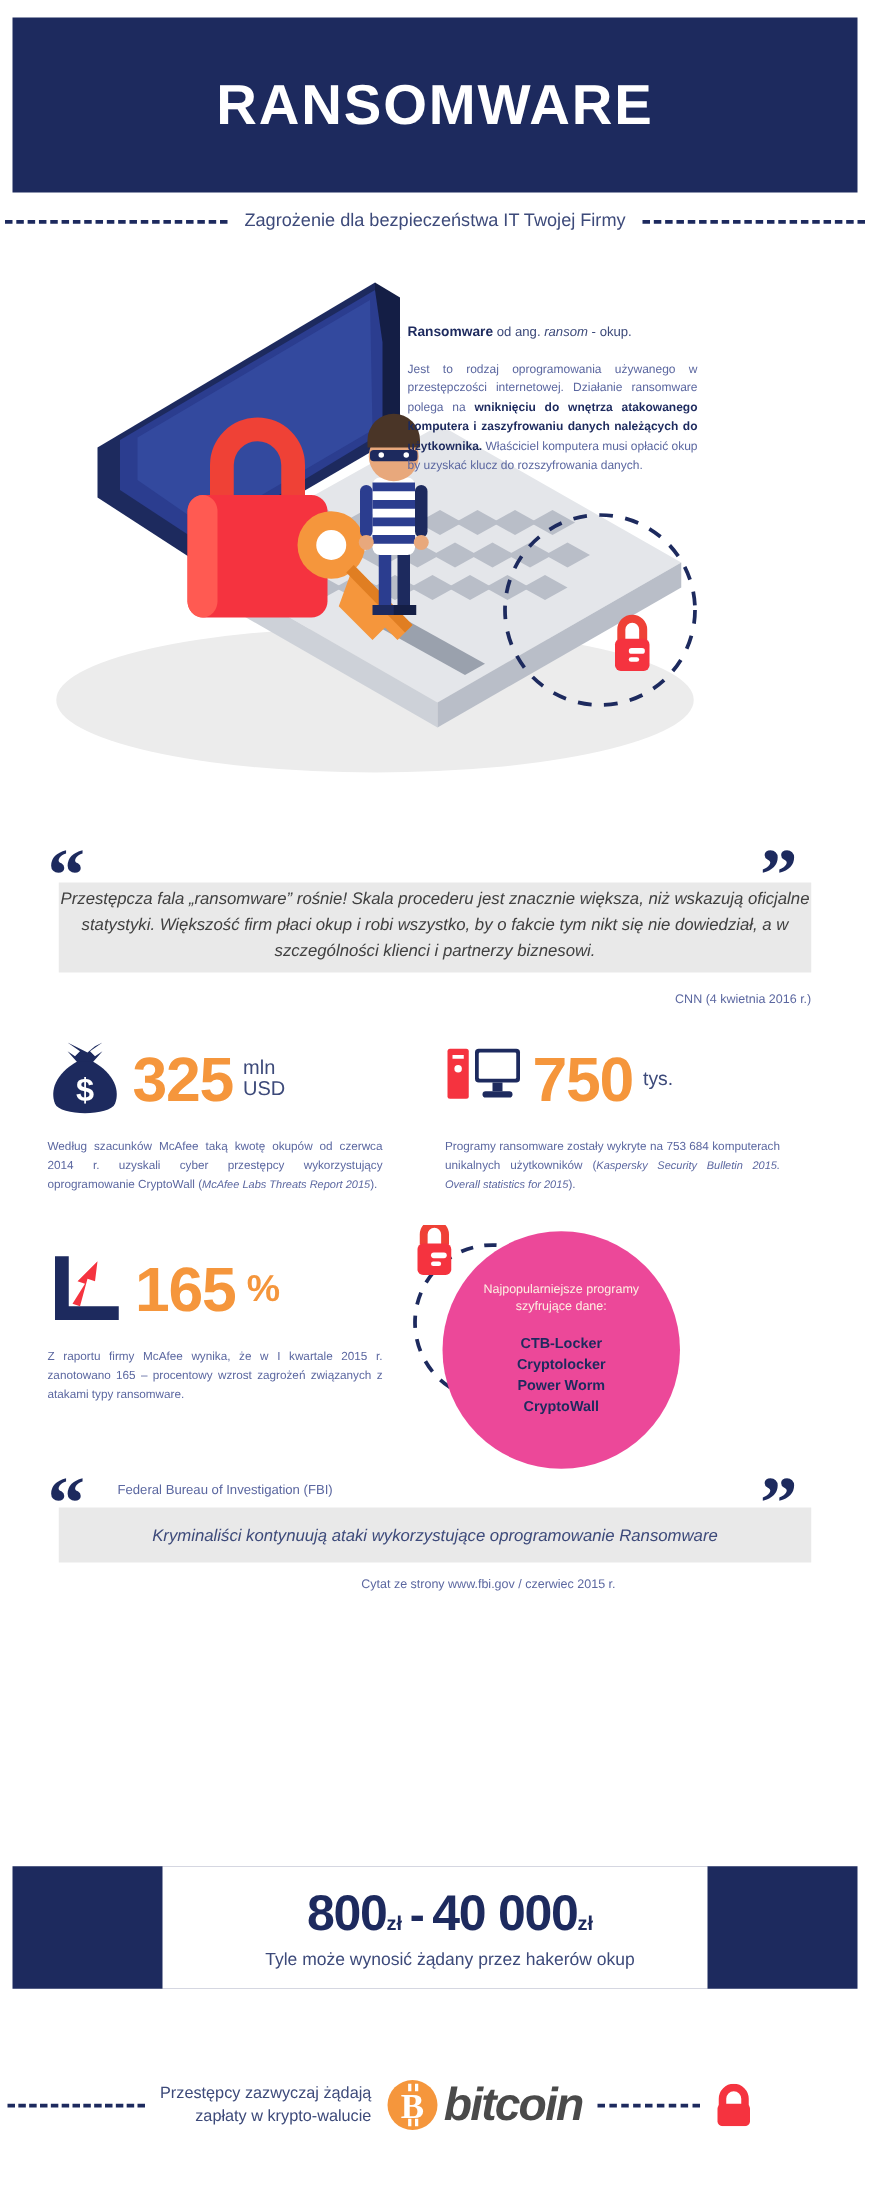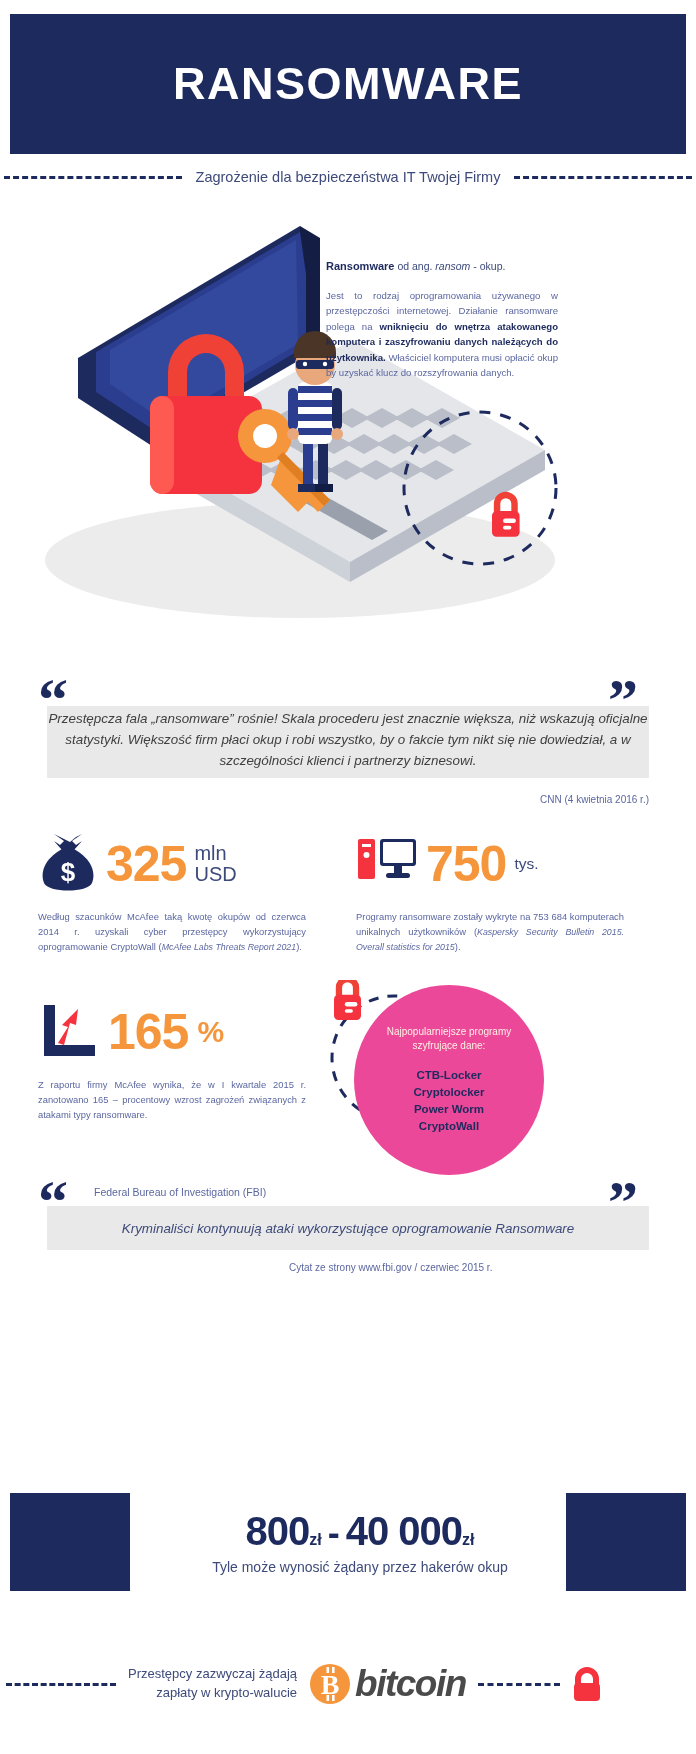--- a/index.html
+++ b/index.html
@@ -73,21 +73,21 @@
   #stat-money{ left:38px; top:0; }
   #stat-pc   { left:356px; top:0; }
   #stat-pct  { left:38px; top:168px; }
 
   .stat-head{ display:flex; align-items:center; height:64px; gap:8px; }
   .stat-num{
     font-size:50px; font-weight:bold; color:#f5963c;
     font-family:"Liberation Sans", sans-serif; letter-spacing:-1px; line-height:1;
   }
   .stat-unit{
-    font-size:20px; color:#3d4a7a; line-height:1.05; font-weight:normal;
+    font-size:16px; color:#3d4a7a; line-height:1.05; font-weight:normal;
   }
   .stat-unit.two{ font-size:15.5px; }
   .stat-desc{
     margin-top:14px; font-size:9.4px; line-height:1.58;
     text-align:justify; color:#5b67a0; width:268px;
   }
   .stat-desc i{ font-style:italic; font-size:8.8px; }
   .stat-pct-sym{ font-size:30px; font-weight:bold; color:#f5963c; margin-left:1px; }
 
   
@@ -291,21 +291,21 @@
         <path d="M24 16 C6 26 2 40 6 50 C10 60 50 60 54 50 C58 40 54 26 36 16 Z" fill="#1d2a5e"></path>
         <text x="30" y="48" font-family="Liberation Sans, sans-serif" font-size="26" font-weight="bold" fill="#ffffff" text-anchor="middle">$</text>
       </svg>
       <span class="stat-num">325</span>
       <span class="stat-unit">
         <div>mln</div>
         <div>USD</div>
       </span>
     </div>
     <div class="stat-desc">
-      <span>Według szacunków McAfee taką kwotę okupów od czerwca 2014 r. uzyskali cyber przestępcy wykorzystujący oprogramowanie CryptoWall (</span><i>McAfee Labs Threats Report 2021</i><span>).</span>
+      <span>Według szacunków McAfee taką kwotę okupów od czerwca 2014 r. uzyskali cyber przestępcy wykorzystujący oprogramowanie CryptoWall (</span><i>McAfee Labs Threats Report 2015</i><span>).</span>
     </div>
   </div>
 
   <div class="stat" id="stat-pc">
     <div class="stat-head">
       <svg width="62" height="58" viewBox="0 0 62 58">
         <rect x="2" y="4" width="17" height="40" rx="2" fill="#f5333f"></rect>
         <rect x="6" y="9" width="9" height="3" fill="#ffffff"></rect>
         <circle cx="10.5" cy="20" r="3" fill="#ffffff"></circle>
         <rect x="24" y="4" width="36" height="27" rx="3" fill="#1d2a5e"></rect>

